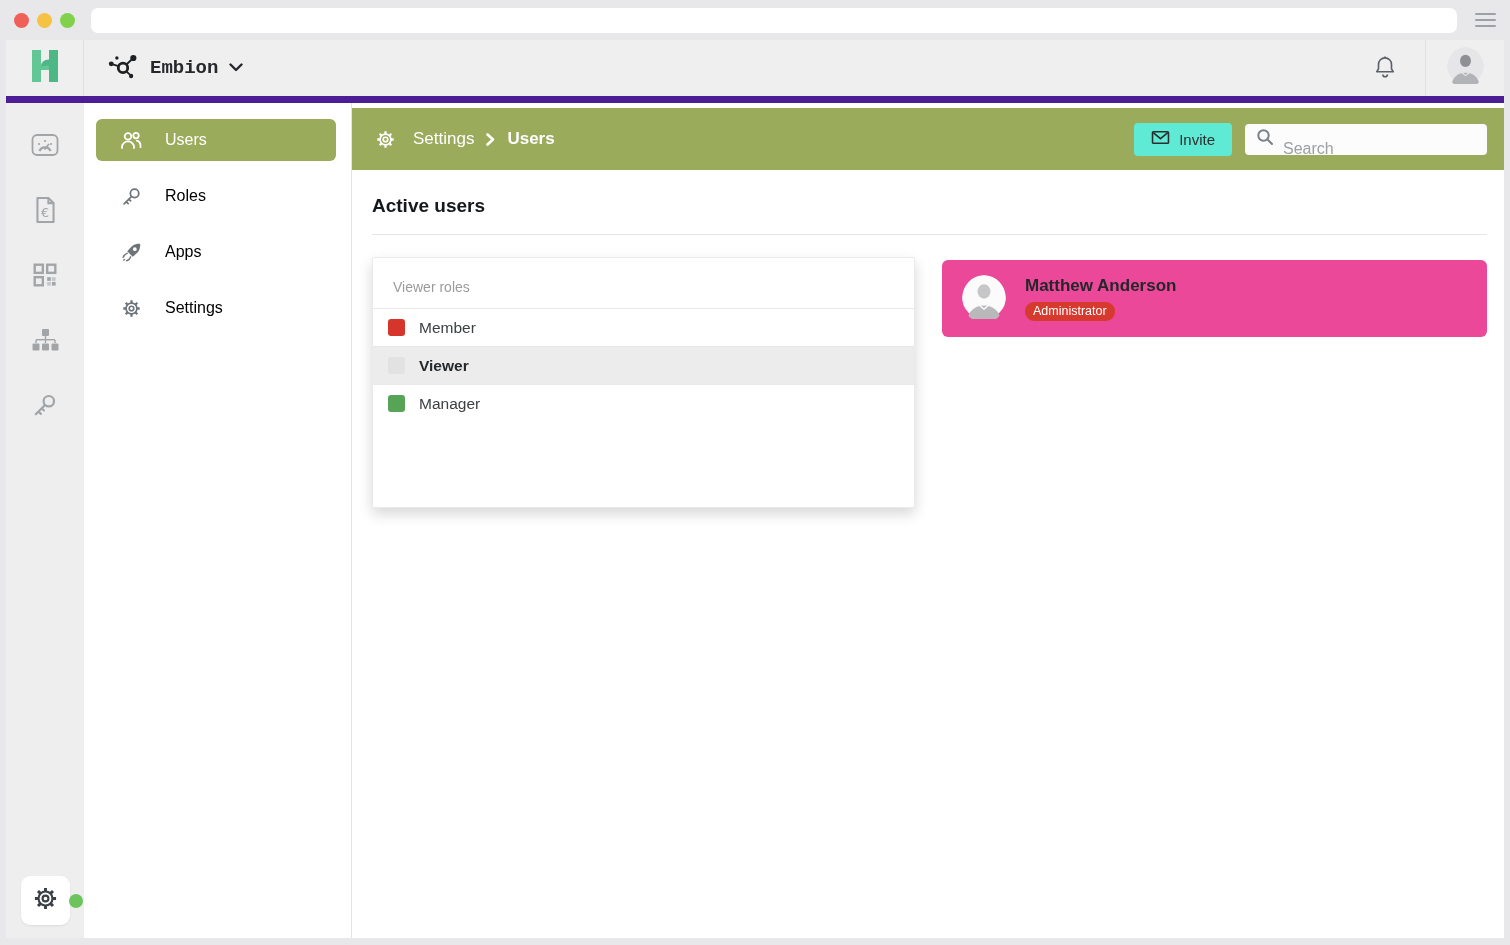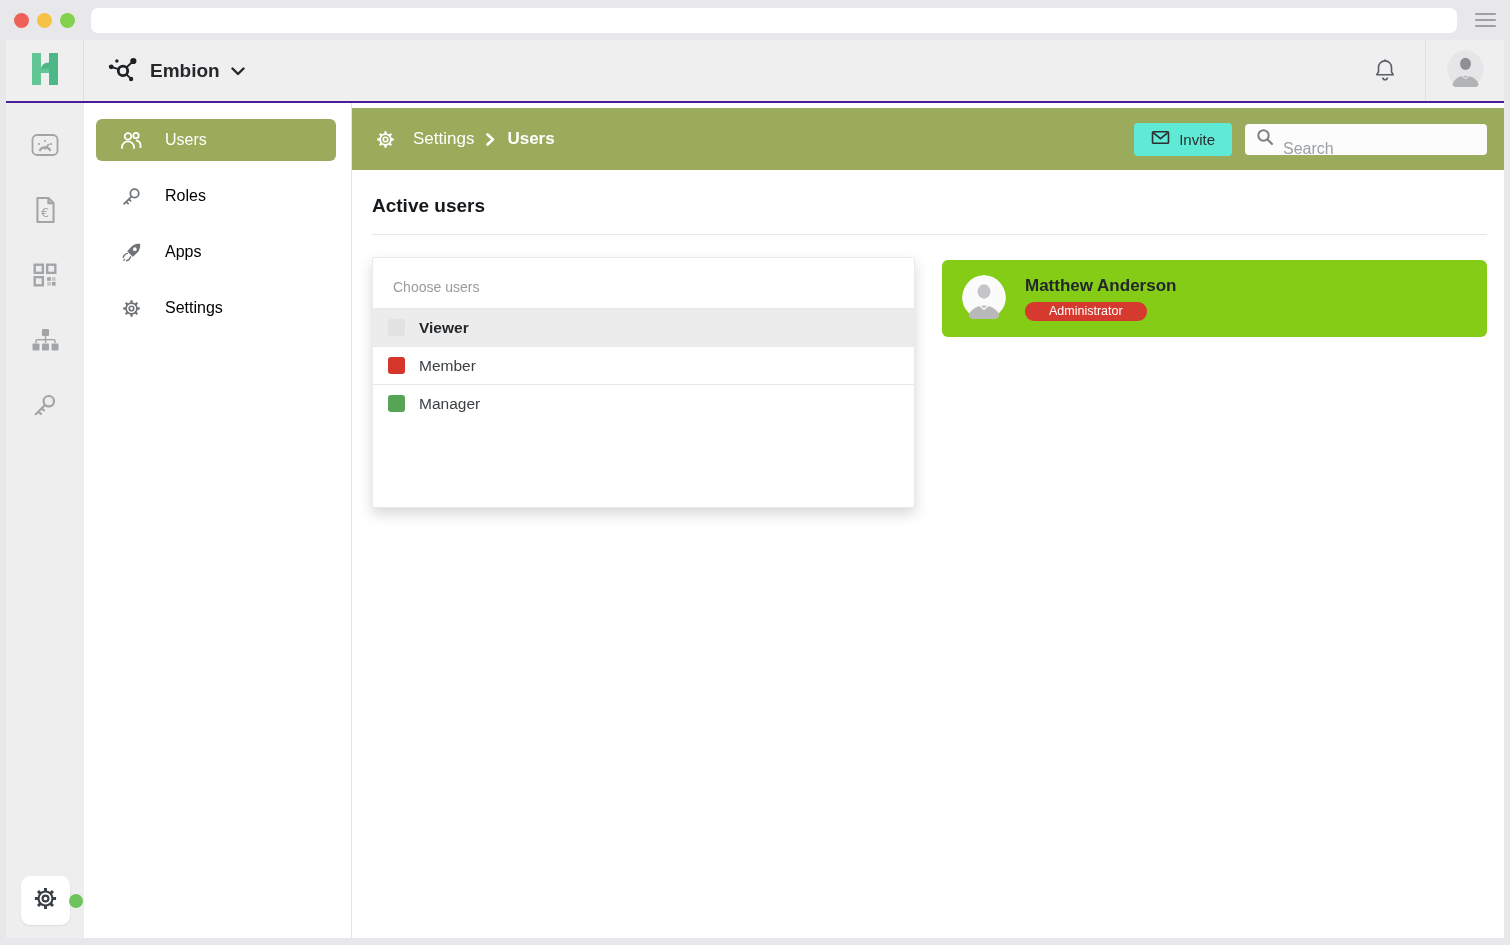--- a/index.html
+++ b/index.html
@@ -21,21 +21,21 @@
   .addressbar { flex:1; height:25px; background:#ffffff; border-radius:7px; }
   .hamburger { margin-left:18px; width:21px; display:flex; flex-direction:column; gap:4px; }
   .hamburger span { height:2px; background:#9da1a6; border-radius:1px; }
 
   
   .app { position:absolute; left:6px; right:6px; top:40px; bottom:7px;
          background:#fff; display:flex; flex-direction:column; overflow:hidden; }
 
   
   .app-header { flex:0 0 63px; background:#efeff0; display:flex; align-items:stretch;
-                border-bottom:2px solid #4c1d95; }
+                border-bottom:7px solid #4c1d95;font-family:Liberation Mono, monospace; }
   .logo-cell { width:78px; border-right:1px solid #dfdfe1; display:flex; align-items:center; justify-content:center; }
   .brand { display:flex; align-items:center; gap:11px; padding-left:23px; cursor:pointer; }
   .brand-label { font-size:19px; font-weight:bold; color:#26282b; }
   .header-right { margin-left:auto; display:flex; align-items:center; height:100%; }
   .bell-cell { width:80px; height:100%; display:flex; align-items:center; justify-content:center; cursor:pointer; }
   .vdivider { width:1px; height:100%; background:#e1e1e3; }
   .avatar-cell { width:78px; height:100%; display:flex; align-items:center; justify-content:center; cursor:pointer; }
 
   
   .app-body { flex:1; display:flex; min-height:0; }
@@ -87,25 +87,25 @@
   .role-head { padding:15px 20px 13px; }
   .role-name { font-size:17px; font-weight:bold; color:#222629; }
   .role-prompt { font-size:14px; color:#9b9b9d; margin-top:6px; }
   .role-row { height:38px; display:flex; align-items:center; gap:14px; padding:0 15px;
               border-top:1px solid #e8e8e9; font-size:15.5px; color:#3c4144; cursor:pointer; }
   .role-row.highlighted { background:#ececec; font-weight:bold; color:#24282b; }
   .swatch { width:17px; height:17px; border-radius:3px; flex:0 0 17px; }
   .role-card-footer { height:85px; }
 
   
-  .user-card { flex:1; margin-top:3px; height:77px; background:#84cc16; border-radius:6px;
+  .user-card { flex:1; margin-top:3px; height:77px; background:#ec4899; border-radius:6px;
                display:flex; align-items:center; padding:0 20px; gap:19px; }
   .user-name { font-size:17px; font-weight:bold; color:#23272a; }
   .badge { display:inline-block; margin-top:6px; background:#d6392e; color:#fff; font-size:12.5px;
-           padding:2px 24px 3px; border-radius:9px; }
+           padding:2px 8px 3px; border-radius:9px; }
   .avatar-round { border-radius:50%; overflow:hidden; display:block; }
 </style>
 </head>
 <body>
 
 <div class="chrome">
   <div class="lights">
     <span class="light red"></span>
     <span class="light yellow"></span>
     <span class="light green"></span>
@@ -333,29 +333,29 @@
       </div>
 
       <div class="content">
         <div class="page-heading">Active users</div>
         <hr class="heading-rule">
 
         <div class="cards">
 
           <div class="role-card">
             <div class="role-head">
-              <div class="role-prompt">Choose users</div>
+              <div class="role-prompt">Viewer roles</div>
+            </div>
+            <div class="role-row">
+              <span class="swatch" style="background-color: rgb(214, 53, 43);"></span>
+              <span>Member</span>
             </div>
             <div class="role-row highlighted">
               <span class="swatch" style="background-color: rgb(226, 226, 226);"></span>
               <span>Viewer</span>
-            </div>
-            <div class="role-row">
-              <span class="swatch" style="background-color: rgb(214, 53, 43);"></span>
-              <span>Member</span>
             </div>
             <div class="role-row">
               <span class="swatch" style="background-color: rgb(87, 164, 87);"></span>
               <span>Manager</span>
             </div>
             <div class="role-card-footer"></div>
           </div>
 
           <div class="user-card">
             <span class="avatar-round">

